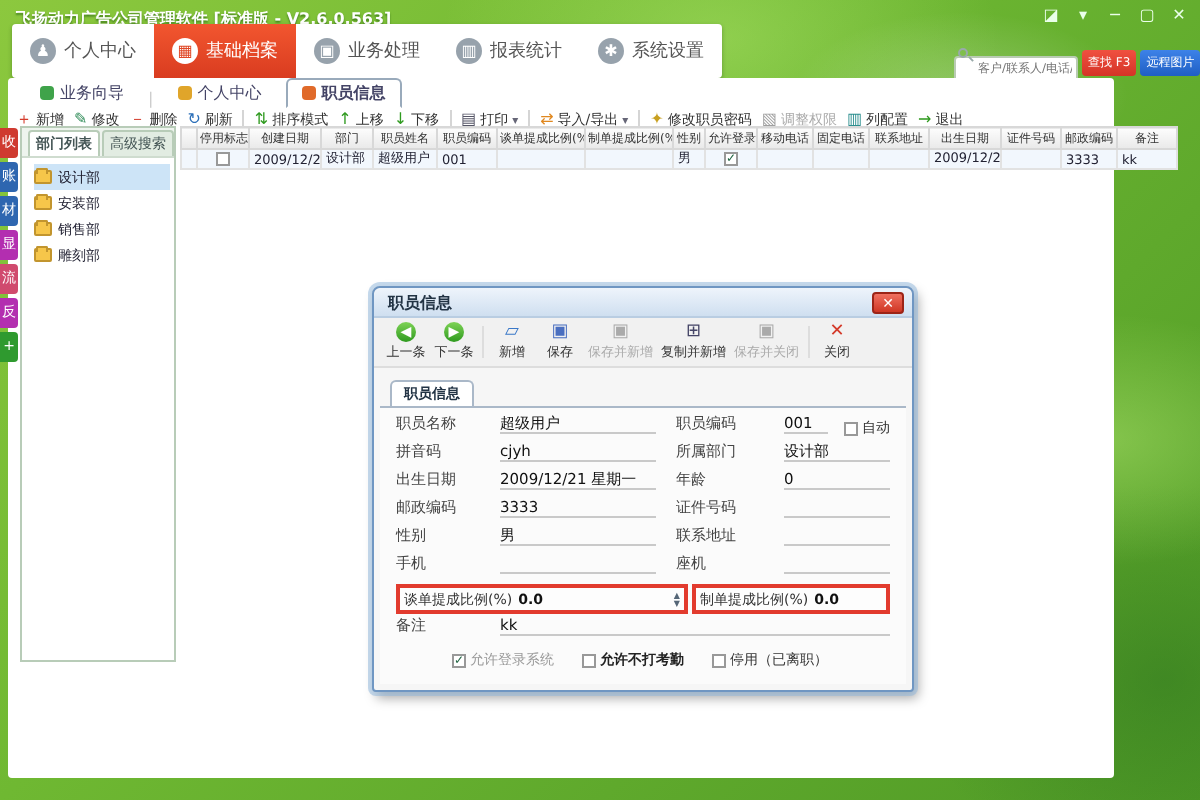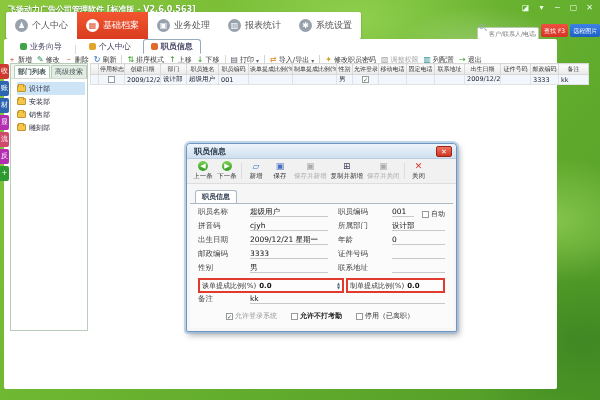--- a/index.html
+++ b/index.html
@@ -401,20 +401,26 @@
       <span class="val2"></span>
     </div>
 
     <div class="frow">
       <span class="lab1">性别</span>
       <span class="val1">男</span>
       <span class="lab2">联系地址</span>
       <span class="val2"></span>
     </div>
 
+    <div class="frow">
+      <span class="lab1">手机</span>
+      <span class="val1"></span>
+      <span class="lab2">座机</span>
+      <span class="val2"></span>
+    </div>
 
     <div class="redrow">
       <span class="redbox left">
         <span>谈单提成比例(%)</span>
         <span class="redval">0.0</span>
         <span class="spin">
             <span>▲</span>
             <span>▼</span>
           </span>
       </span>

